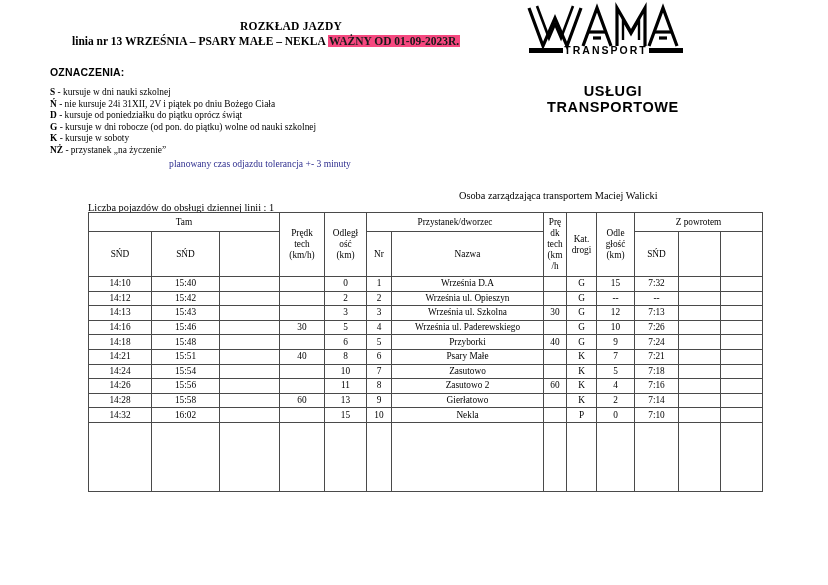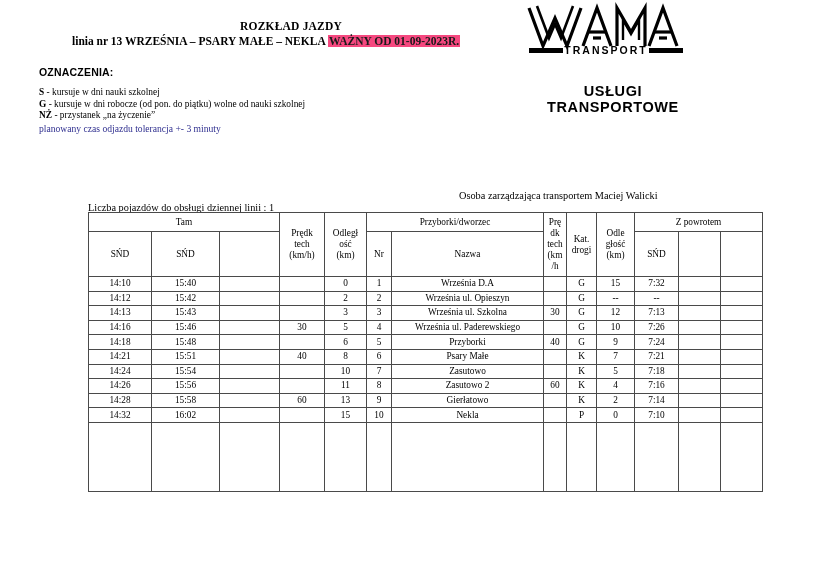--- a/index.html
+++ b/index.html
@@ -15,25 +15,25 @@
   .title-line1{font-size:11.5px;font-weight:bold;text-align:center;letter-spacing:.2px;padding-left:58px;}
   .title-line2{font-size:11.5px;font-weight:bold;margin-top:3px;white-space:nowrap;padding-left:10px;}
   .hl{background:#f5487f;color:#1a1a1a;padding:0 1px;}
 
   
   .logo-block{position:absolute;left:518px;top:2px;width:190px;text-align:center;}
   .logo-svg{display:block;margin:0 auto;}
   .logo-sub{font-family:"Liberation Sans", sans-serif;font-weight:bold;font-size:14.5px;letter-spacing:.6px;margin-top:23px;color:#000;}
 
   
-  .legend{position:absolute;left:39px;top:66px;width:420px;}
+  .legend{position:absolute;left:50px;top:66px;width:420px;}
   .legend-head{font-family:"Liberation Sans", sans-serif;font-weight:bold;font-size:10.5px;margin-bottom:9px;letter-spacing:.2px;}
   .legend-row{font-size:9.4px;line-height:11.6px;white-space:nowrap;}
   .legend-row b{font-weight:bold;}
-  .legend-note{font-size:9.6px;line-height:12px;color:#2f2f8f;margin-top:1px;white-space:nowrap;}
+  .legend-note{font-size:9.6px;line-height:12px;color:#2f2f8f;margin-top:1px;white-space:nowrap;text-align:center;}
 
   
   .info-line{position:absolute;left:88px;top:190px;width:640px;font-size:10.3px;}
   .info-left{position:absolute;left:0;top:12px;white-space:nowrap;}
   .info-right{position:absolute;left:371px;top:0;white-space:nowrap;}
 
   
   .tbl-wrap{position:absolute;left:88px;top:212px;}
   table.sched{border-collapse:collapse;table-layout:fixed;}
   table.sched td,table.sched th{
@@ -94,21 +94,24 @@
       <rect x="6" y="46" width="34" height="5" fill="#000"></rect>
       <rect x="126" y="46" width="34" height="5" fill="#000"></rect>
       <text x="83" y="52" font-family="Liberation Sans, sans-serif" font-size="10.5" font-weight="bold" letter-spacing="2" text-anchor="middle" fill="#000">TRANSPORT</text>
     </svg>
     <div class="logo-sub">USŁUGI TRANSPORTOWE</div>
   </div>
 
   <div class="legend">
     <div class="legend-head">OZNACZENIA:</div>
     <div class="legend-row"><b>S</b><span> - kursuje w dni nauki szkolnej</span></div>
+    <div class="legend-row"><b>Ń</b><span> - nie kursuje 24i 31XII, 2V i piątek po dniu Bożego Ciała</span></div>
+    <div class="legend-row"><b>D</b><span> - kursuje od poniedziałku do piątku oprócz świąt</span></div>
     <div class="legend-row"><b>G</b><span> - kursuje w dni robocze (od pon. do piątku) wolne od nauki szkolnej</span></div>
+    <div class="legend-row"><b>K</b><span> - kursuje w soboty</span></div>
     <div class="legend-row"><b>NŻ</b><span> - przystanek „na życzenie”</span></div>
     <div class="legend-note">planowany czas odjazdu tolerancja +- 3 minuty</div>
   </div>
 
   <div class="info-line">
     <span class="info-left">Liczba pojazdów do obsługi dziennej linii : 1</span>
     <span class="info-right">Osoba zarządzająca transportem Maciej Walicki</span>
   </div>
 
   <div class="tbl-wrap">
@@ -134,21 +137,21 @@
         <td rowspan="2" class="vtop">
           <div>Prędk</div>
           <div>tech</div>
           <div>(km/h)</div>
         </td>
         <td rowspan="2" class="vtop">
           <div>Odległ</div>
           <div>ość</div>
           <div>(km)</div>
         </td>
-        <td colspan="2">Przyborki/dworzec</td>
+        <td colspan="2">Przystanek/dworzec</td>
         <td rowspan="2" class="hdr-tall vtop">
           <div>Prę</div>
           <div>dk</div>
           <div>tech</div>
           <div>(km</div>
           <div>/h</div>
         </td>
         <td rowspan="2" class="vtop">
           <div>Kat.</div>
           <div>drogi</div>

